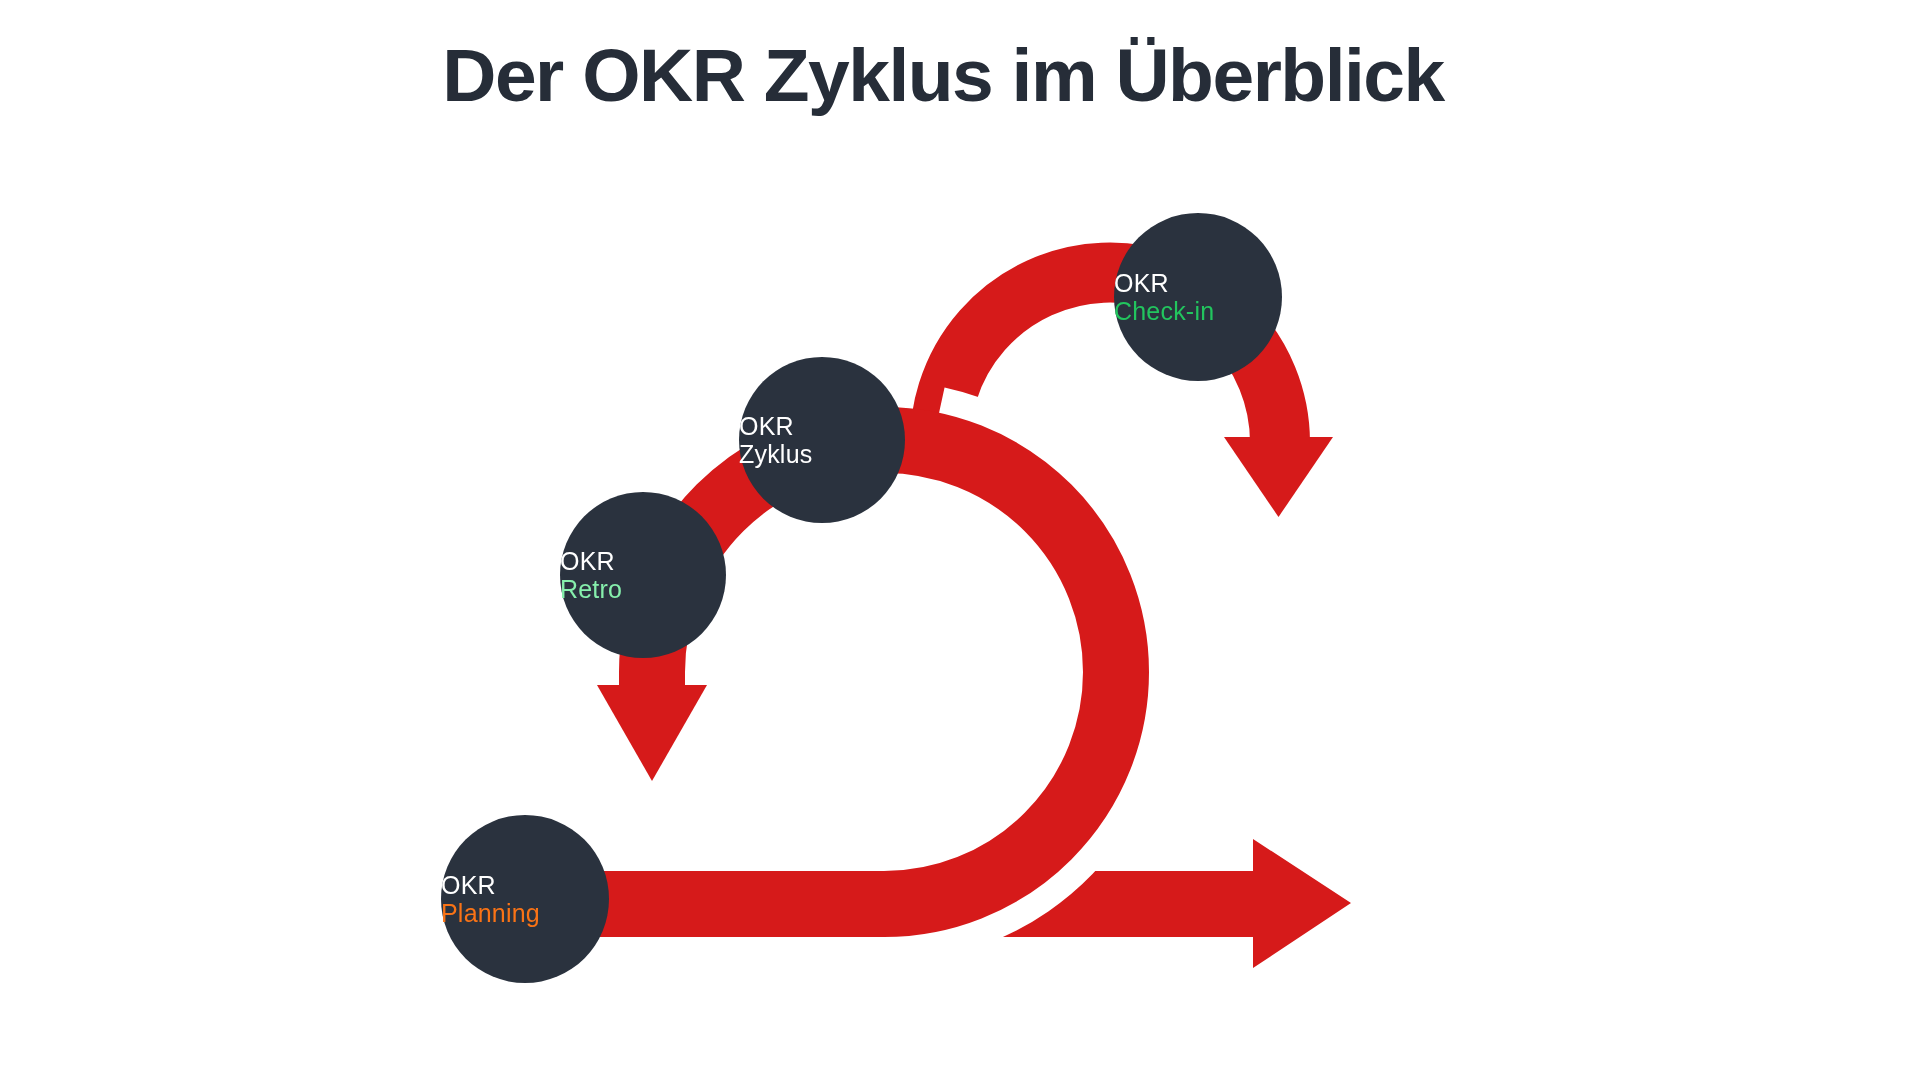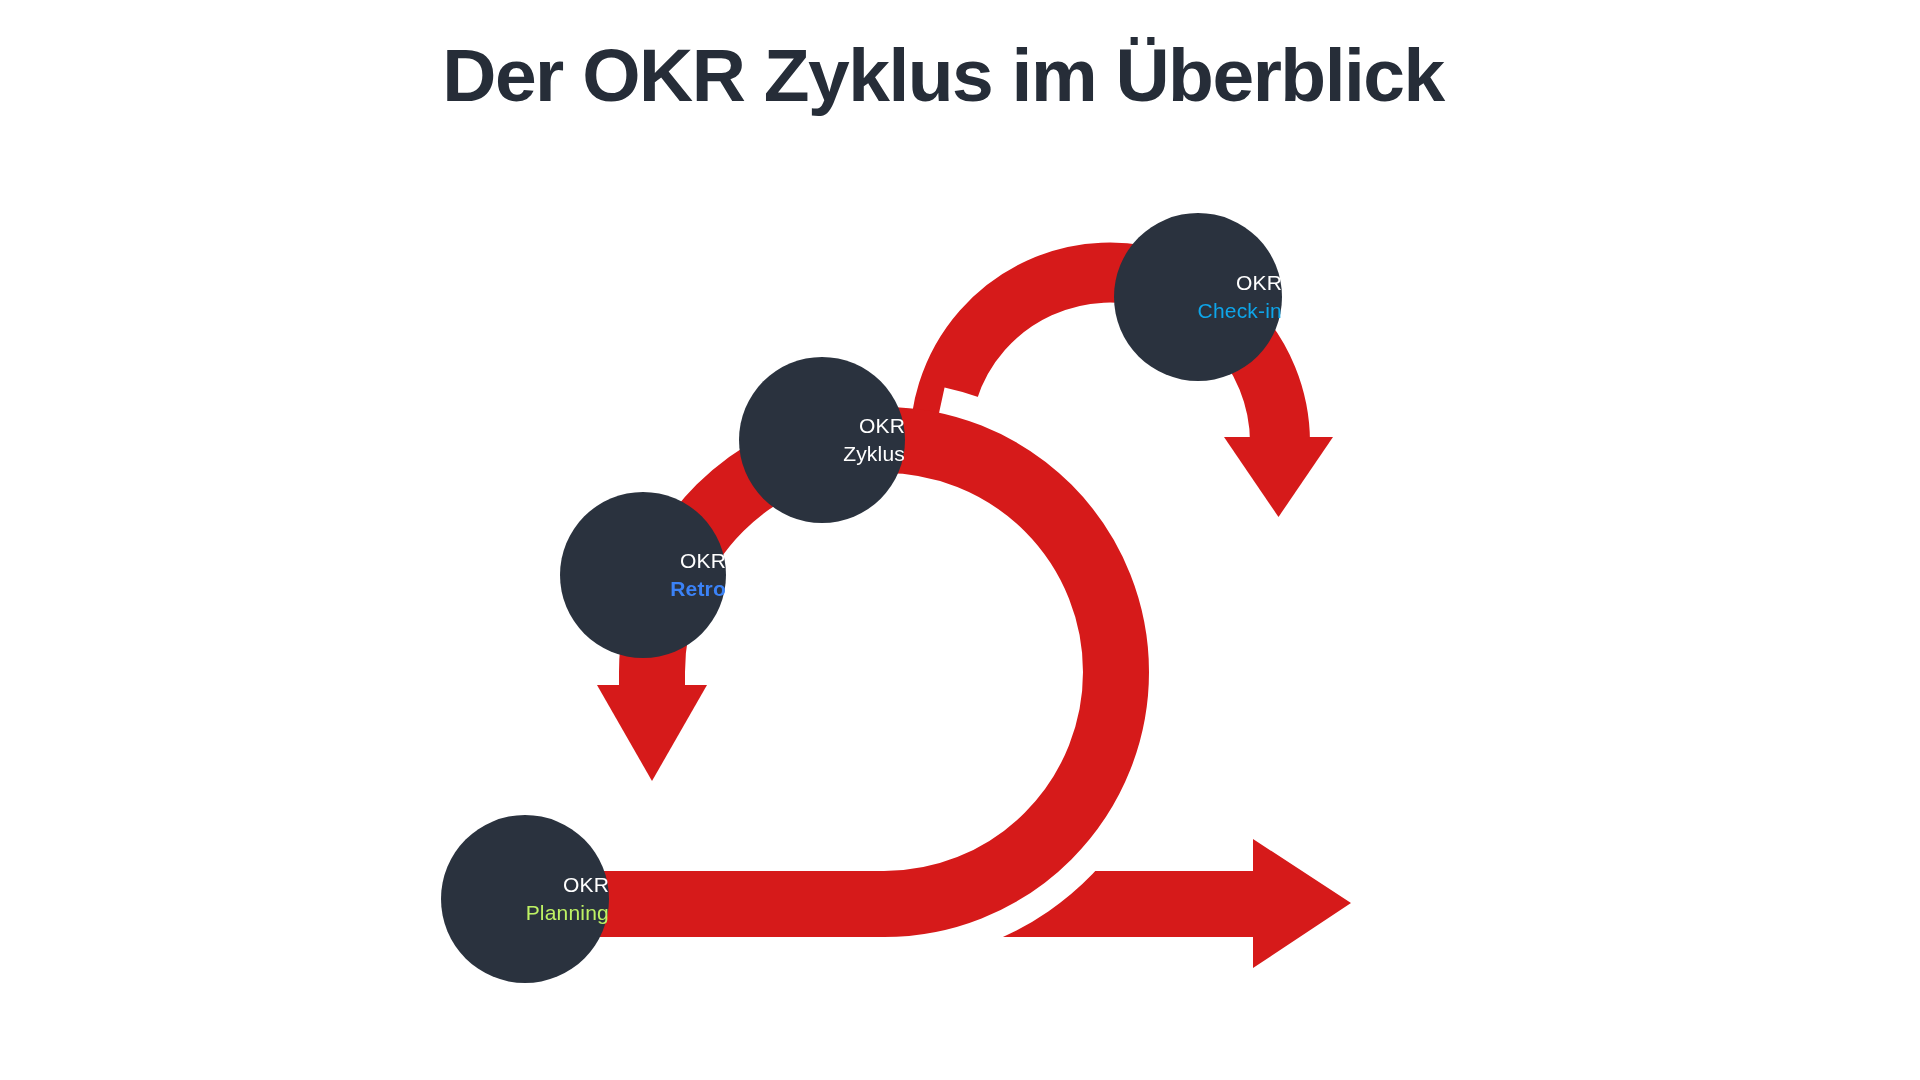--- a/index.html
+++ b/index.html
@@ -28,24 +28,24 @@
     left: 0;
     top: 0;
     width: 1920px;
     height: 1080px;
   }
   .stage-circle {
     position: absolute;
     border-radius: 50%;
     display: flex;
     flex-direction: column;
-    align-items: flex-end;
+    align-items: flex-start;
     justify-content: center;
     text-align: center;
-    font-size: 21px;
+    font-size: 25px;
     line-height: 28px;
     font-weight: 400;
     letter-spacing: 0.2px;
   }
   .stage-circle span { display: block; }
   .c-planning { left: 441px; top: 815px; width: 168px; height: 168px; }
   .c-retro    { left: 560px; top: 492px; width: 166px; height: 166px; }
   .c-review   { left: 739px; top: 357px; width: 166px; height: 166px; }
   .c-checkin  { left: 1114px; top: 213px; width: 168px; height: 168px; }
 </style>
@@ -62,33 +62,33 @@
     <path d="M 1224 437 L 1333 437 L 1278.5 517 Z" fill="#D61A1A"></path>
 
     <path d="M 941.6 401.1 A 277 277 0 0 1 835.9 944.8" fill="none" stroke-width="28" stroke="#FFFFFF"></path>
 
     <path d="M 525 904 L 884 904 A 232 232 0 1 0 652 672 L 652 694" fill="none" stroke-width="66" stroke="#D61A1A"></path>
     <path d="M 597 685 L 707 685 L 652 781 Z" fill="#D61A1A"></path>
   </svg>
 
   <div class="stage-circle c-planning" style="background-color: rgb(42, 50, 62);">
     <span style="color: rgb(255, 255, 255);">OKR</span>
-    <span style="color: #bef264;">Planning</span>
+    <span style="color: #f97316;">Planning</span>
   </div>
 
   <div class="stage-circle c-retro" style="background-color: rgb(42, 50, 62);">
     <span style="color: rgb(255, 255, 255);">OKR</span>
-    <span style="color: #3b82f6; font-weight: bold;">Retro</span>
+    <span style="color: #86efac;">Retro</span>
   </div>
 
   <div class="stage-circle c-review" style="background-color: rgb(42, 50, 62);">
     <span style="color: rgb(255, 255, 255);">OKR</span>
     <span style="color: rgb(255, 255, 255);">Zyklus</span>
   </div>
 
   <div class="stage-circle c-checkin" style="background-color: rgb(42, 50, 62);">
     <span style="color: rgb(255, 255, 255);">OKR</span>
-    <span style="color: #0ea5e9;">Check-in</span>
+    <span style="color: #22c55e;">Check-in</span>
   </div>
 
   <div class="diagram-title" style="color: rgb(38, 45, 56);">Der OKR Zyklus im Überblick</div>
 
 </div>
 
 </body></html>

